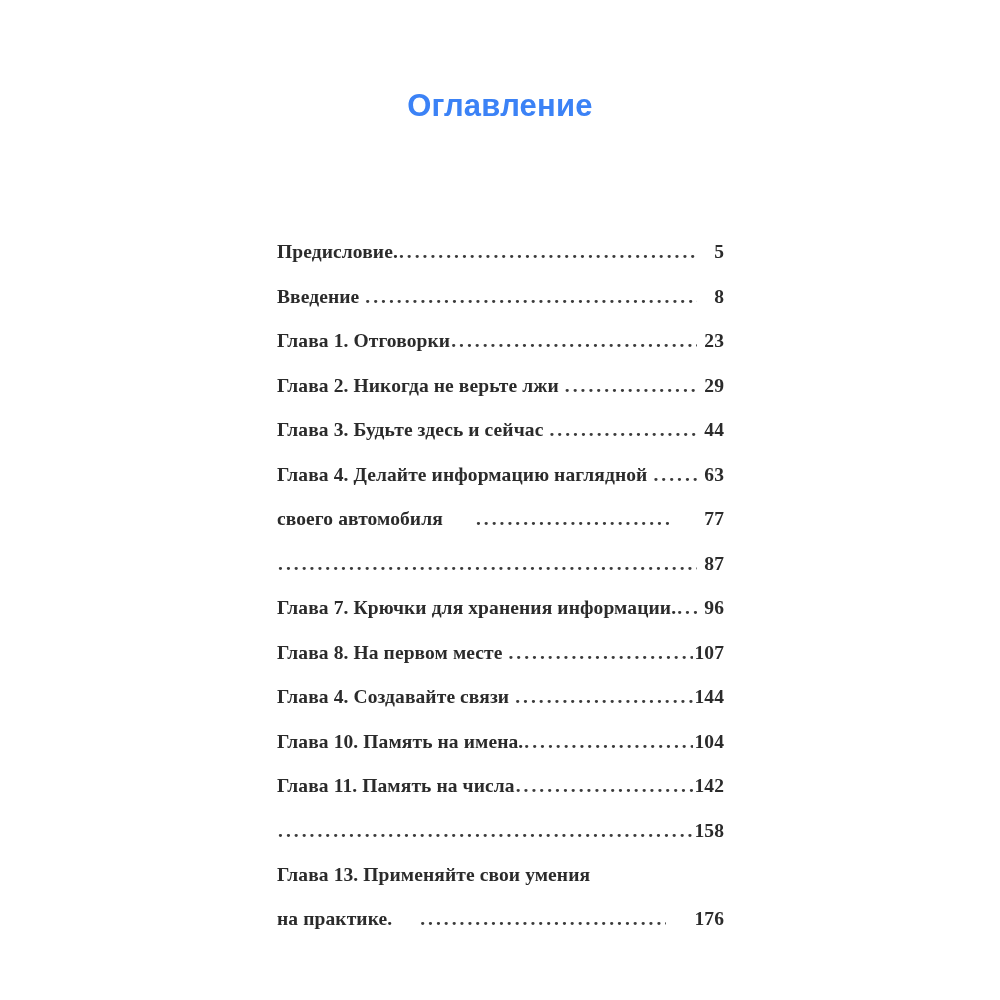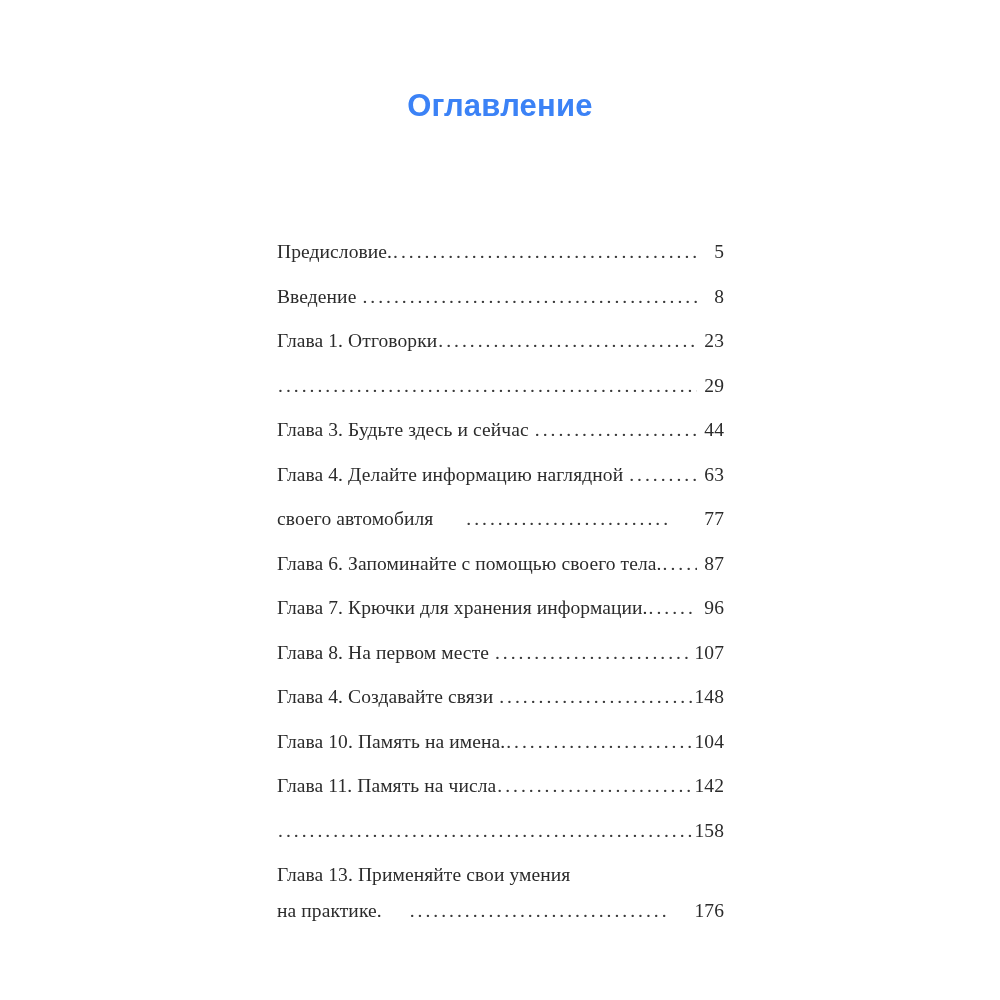--- a/index.html
+++ b/index.html
@@ -46,20 +46,21 @@
     margin-bottom: 17.5px;
   }
 
   .toc-line {
     display: flex;
     align-items: center;
     width: 100%;
     font-size: 19.5px;
     line-height: 27px;
     letter-spacing: 0.1px;
+    font-weight: bold;
   }
 
   .entry-label {
     white-space: pre;
     flex: 0 0 auto;
   }
 
   .leader {
     flex: 1 1 auto;
     overflow: hidden;
@@ -78,21 +79,21 @@
 
   .page-num {
     flex: 0 0 auto;
     text-align: right;
     min-width: 26px;
     white-space: pre;
   }
 
   
   .toc-line.cont {
-    margin-top: 9px;
+    margin-top: 17px;
     gap: 27px;
   }
 </style>
 </head>
 <body>
 
 <div class="page">
 
   <div class="toc-title">Оглавление</div>
 
@@ -113,20 +114,21 @@
       </div>
       <div class="toc-entry">
         <div class="toc-line">
           <span class="entry-label">Глава 1. Отговорки</span>
           <span class="leader">........................................................................................................................</span>
           <span class="page-num">23</span>
         </div>
       </div>
       <div class="toc-entry">
         <div class="toc-line">
+          <span class="entry-label">Глава 2. Никогда не верьте лжи </span>
           <span class="leader">........................................................................................................................</span>
           <span class="page-num">29</span>
         </div>
       </div>
       <div class="toc-entry">
         <div class="toc-line">
           <span class="entry-label">Глава 3. Будьте здесь и сейчас </span>
           <span class="leader">........................................................................................................................</span>
           <span class="page-num">44</span>
         </div>
@@ -140,21 +142,20 @@
       </div>
       <div class="toc-entry">
         <div class="toc-line cont">
           <span class="entry-label">своего автомобиля </span>
           <span class="leader">........................................................................................................................</span>
           <span class="page-num">77</span>
         </div>
       </div>
       <div class="toc-entry">
         <div class="toc-line">
-          <span class="entry-label">Глава 6. Запоминайте с помощью своего тела.</span>
           <span class="leader">........................................................................................................................</span>
           <span class="page-num">87</span>
         </div>
       </div>
       <div class="toc-entry">
         <div class="toc-line">
           <span class="entry-label">Глава 7. Крючки для хранения информации.</span>
           <span class="leader">........................................................................................................................</span>
           <span class="page-num">96</span>
         </div>
@@ -163,21 +164,21 @@
         <div class="toc-line">
           <span class="entry-label">Глава 8. На первом месте </span>
           <span class="leader">........................................................................................................................</span>
           <span class="page-num">107</span>
         </div>
       </div>
       <div class="toc-entry">
         <div class="toc-line">
           <span class="entry-label">Глава 4. Создавайте связи </span>
           <span class="leader">........................................................................................................................</span>
-          <span class="page-num">148</span>
+          <span class="page-num">144</span>
         </div>
       </div>
       <div class="toc-entry">
         <div class="toc-line">
           <span class="entry-label">Глава 10. Память на имена.</span>
           <span class="leader">........................................................................................................................</span>
           <span class="page-num">104</span>
         </div>
       </div>
       <div class="toc-entry">

